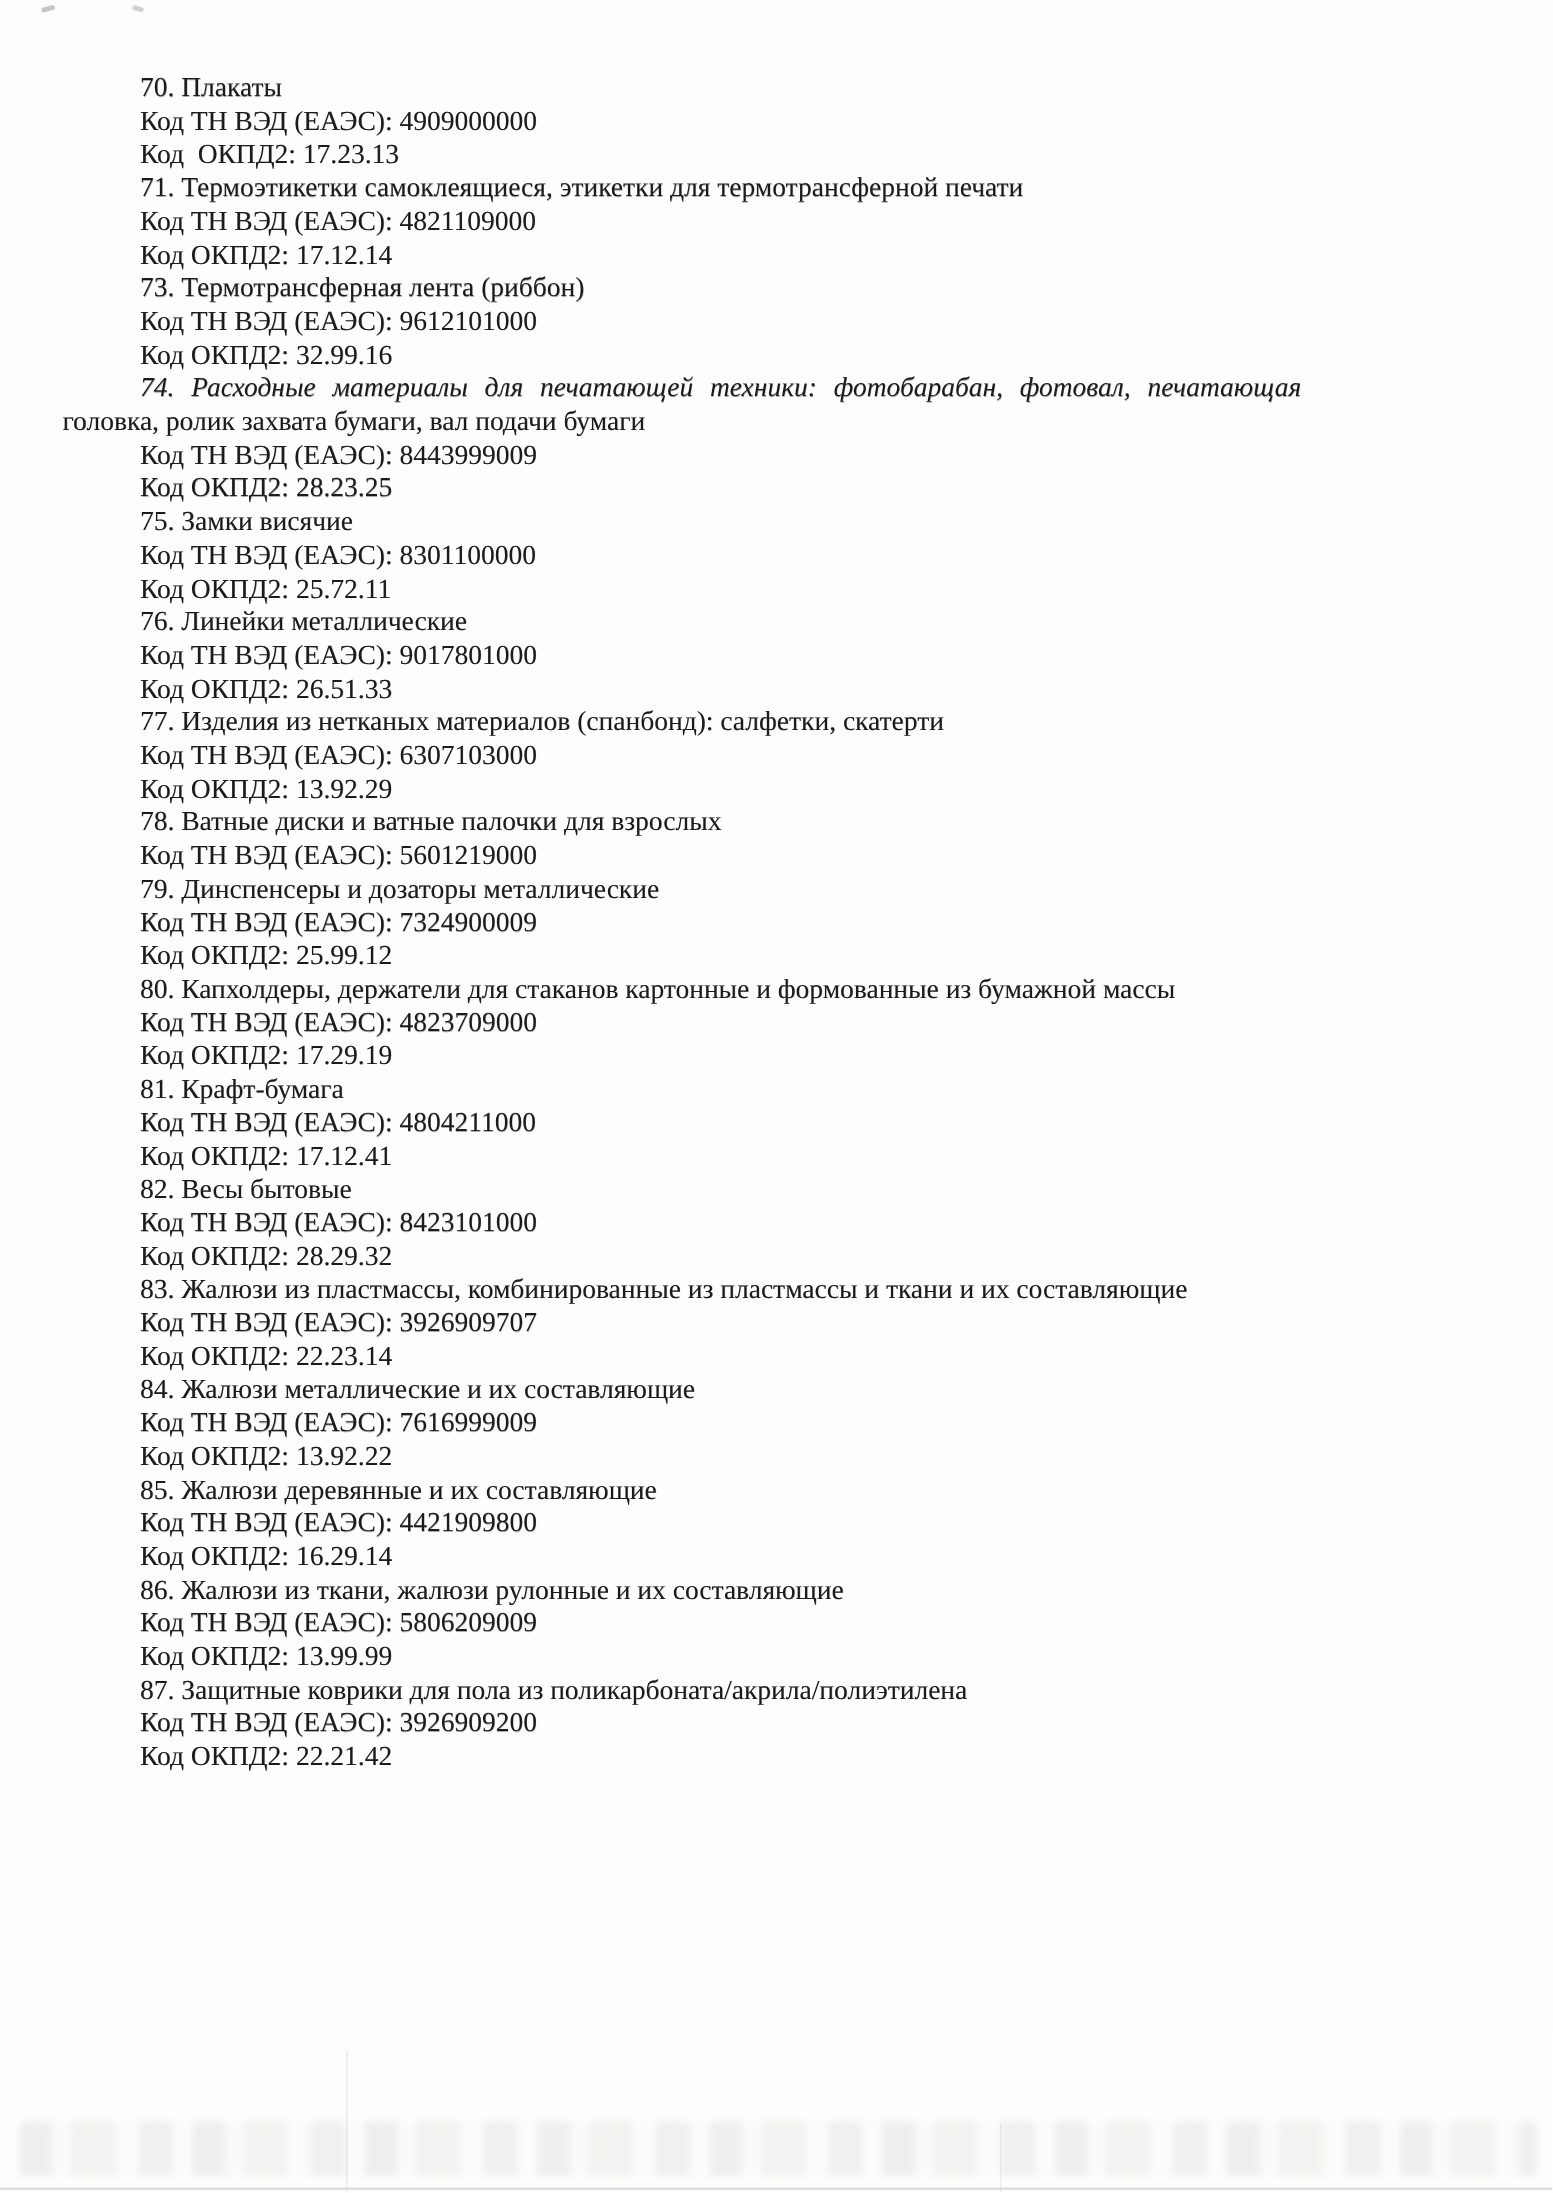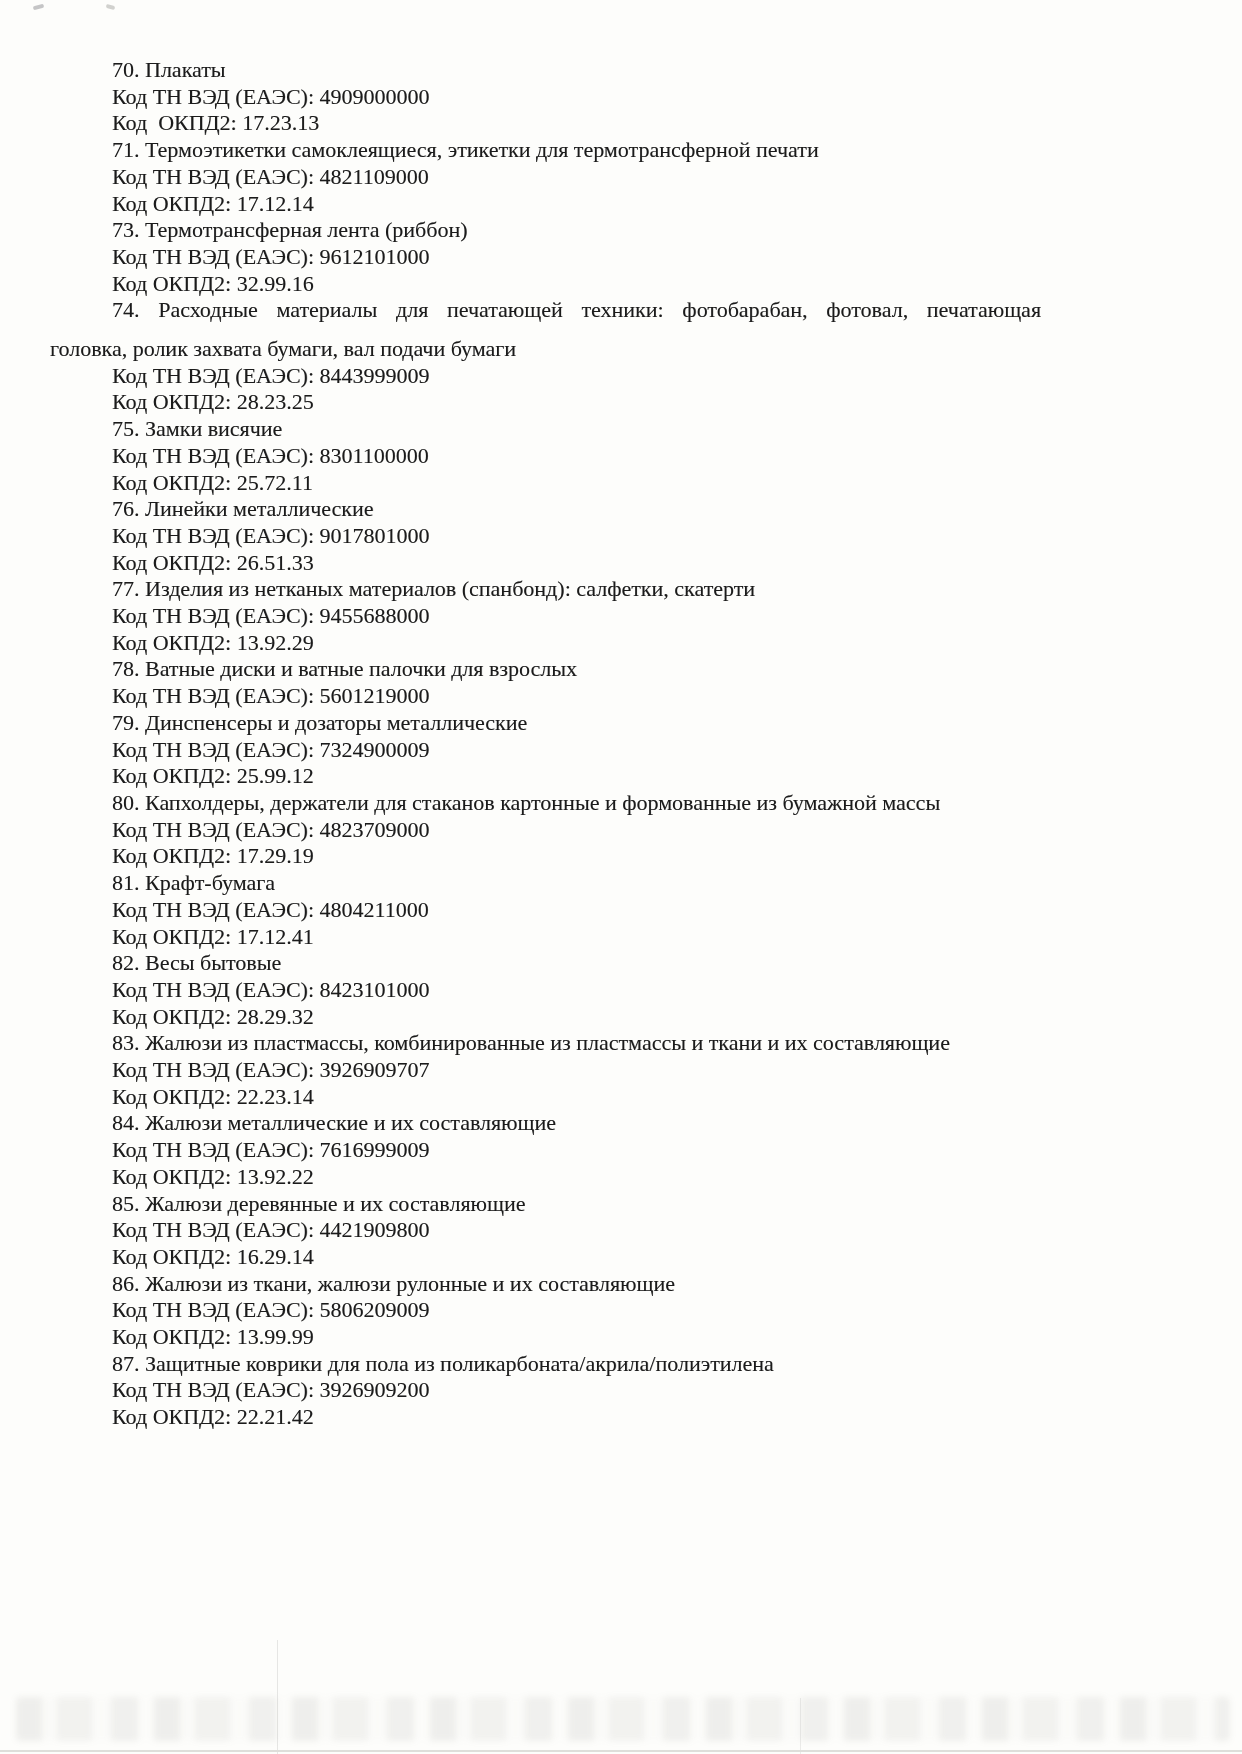--- a/index.html
+++ b/index.html
@@ -25,26 +25,26 @@
   }
   .line {
     margin: 0;
     line-height: 26.7px;
     white-space: pre;
     text-indent: 62px;
     text-shadow: 0.3px 0.3px 0 rgba(20,20,20,0.35);
   }
   .cont {
     text-indent: 0;
-    margin-top: 12px;
   }
   .jl {
     white-space: normal;
     text-align: justify;
     text-align-last: justify;
+    font-style: italic;
   }
   
   .mark-a {
     position: absolute; left: 33px; top: 5px; width: 11px; height: 4px;
     background: #98989a; transform: rotate(-14deg); border-radius: 2px; opacity: .55;
   }
   .mark-b {
     position: absolute; left: 106px; top: 5px; width: 9px; height: 4px;
     background: #a5a5a2; transform: rotate(16deg); border-radius: 2px; opacity: .5;
   }
@@ -115,21 +115,21 @@
   </div>
 
   <div class="item">
     <p class="line">76. Линейки металлические</p>
     <p class="line"><span>Код ТН ВЭД (ЕАЭС): </span><span>9017801000</span></p>
     <p class="line"><span>Код ОКПД2: </span><span>26.51.33</span></p>
   </div>
 
   <div class="item">
     <p class="line">77. Изделия из нетканых материалов (спанбонд): салфетки, скатерти</p>
-    <p class="line"><span>Код ТН ВЭД (ЕАЭС): </span><span>9455688000</span></p>
+    <p class="line"><span>Код ТН ВЭД (ЕАЭС): </span><span>6307103000</span></p>
     <p class="line"><span>Код ОКПД2: </span><span>13.92.29</span></p>
   </div>
 
   <div class="item">
     <p class="line">78. Ватные диски и ватные палочки для взрослых</p>
     <p class="line"><span>Код ТН ВЭД (ЕАЭС): </span><span>5601219000</span></p>
   </div>
 
   <div class="item">
     <p class="line">79. Динспенсеры и дозаторы металлические</p>

